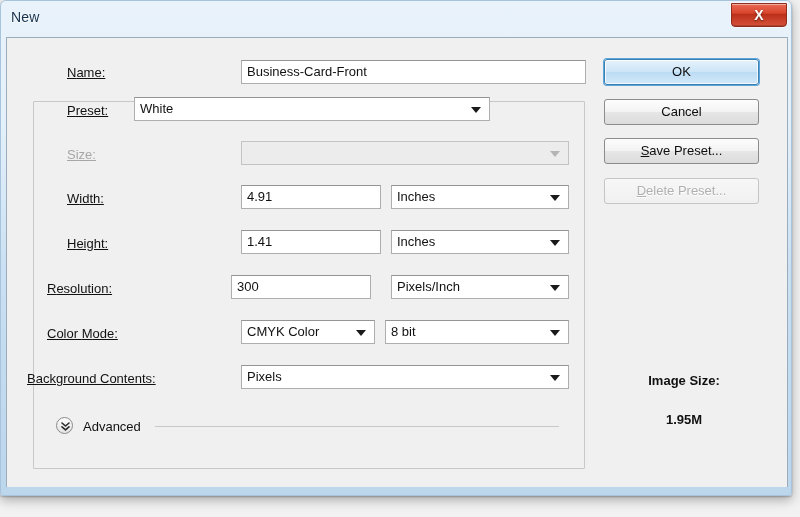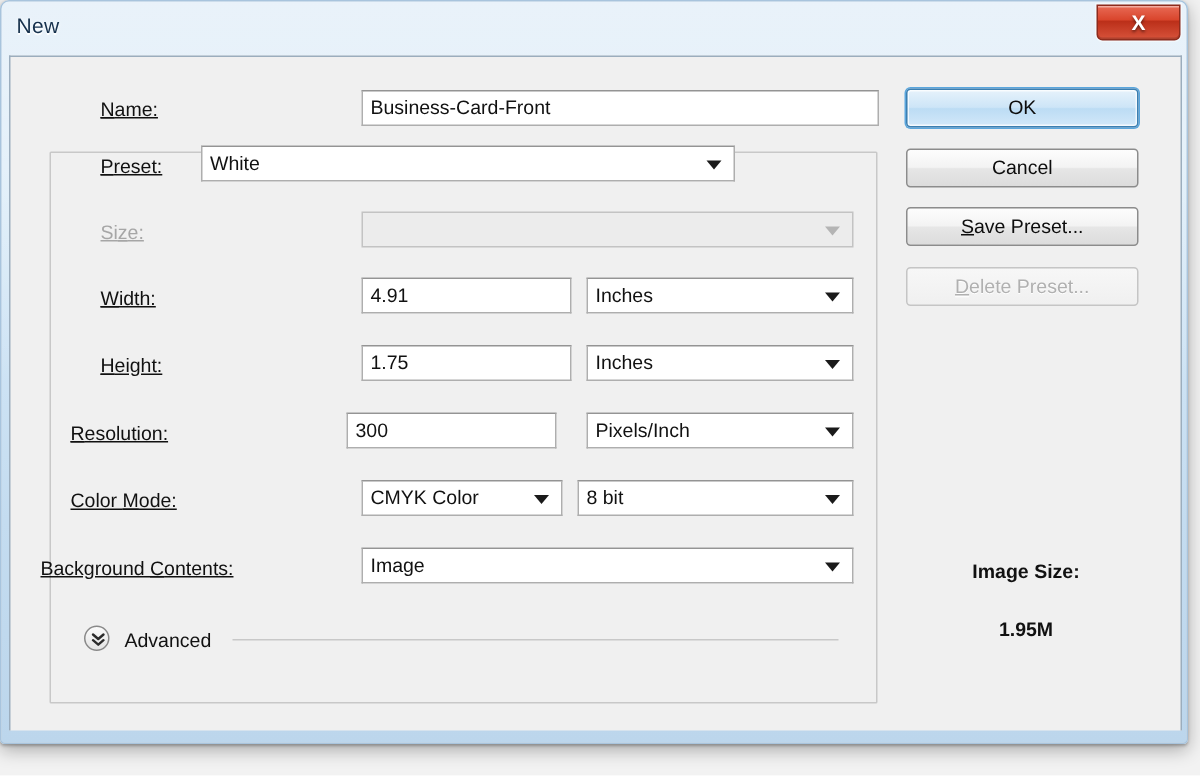--- a/index.html
+++ b/index.html
@@ -243,21 +243,21 @@
       </div>
 
       <div class="label" style="left:60px; top:152px; width:170px;"><u>W</u>idth:</div>
       <div class="tinput" style="left:234px; top:147px; width:140px;">4.91</div>
       <div class="combo" style="left:384px; top:147px; width:178px;">
         <span>Inches</span>
         <span class="arrow"></span>
       </div>
 
       <div class="label" style="left:60px; top:197px; width:170px;"><u>H</u>eight:</div>
-      <div class="tinput" style="left:234px; top:192px; width:140px;">1.75</div>
+      <div class="tinput" style="left:234px; top:192px; width:140px;">1.41</div>
       <div class="combo" style="left:384px; top:192px; width:178px;">
         <span>Inches</span>
         <span class="arrow"></span>
       </div>
 
       <div class="label" style="left:40px; top:242px; width:190px;"><u>R</u>esolution:</div>
       <div class="tinput" style="left:224px; top:237px; width:140px;">300</div>
       <div class="combo" style="left:384px; top:237px; width:178px;">
         <span>Pixels/Inch</span>
         <span class="arrow"></span>
@@ -268,21 +268,21 @@
         <span>CMYK Color</span>
         <span class="arrow"></span>
       </div>
       <div class="combo" style="left:378px; top:282px; width:184px;">
         <span>8 bit</span>
         <span class="arrow"></span>
       </div>
 
       <div class="label" style="left:20px; top:332px; width:210px;">Background <u>C</u>ontents:</div>
       <div class="combo" style="left:234px; top:327px; width:328px;">
-        <span>Image</span>
+        <span>Pixels</span>
         <span class="arrow"></span>
       </div>
 
       <div class="adv-wrap" style="left:0; top:0;">
         <div class="adv-icon" style="left:49px; top:379px;">
           <svg width="13" height="13" viewBox="0 0 13 13" aria-hidden="true">
             <polyline points="3,3 6.5,6 10,3" fill="none" stroke="#2b2b2b" stroke-width="1.6" stroke-linecap="round" stroke-linejoin="round"></polyline>
             <polyline points="3,6.8 6.5,9.8 10,6.8" fill="none" stroke="#2b2b2b" stroke-width="1.6" stroke-linecap="round" stroke-linejoin="round"></polyline>
           </svg>
         </div>

